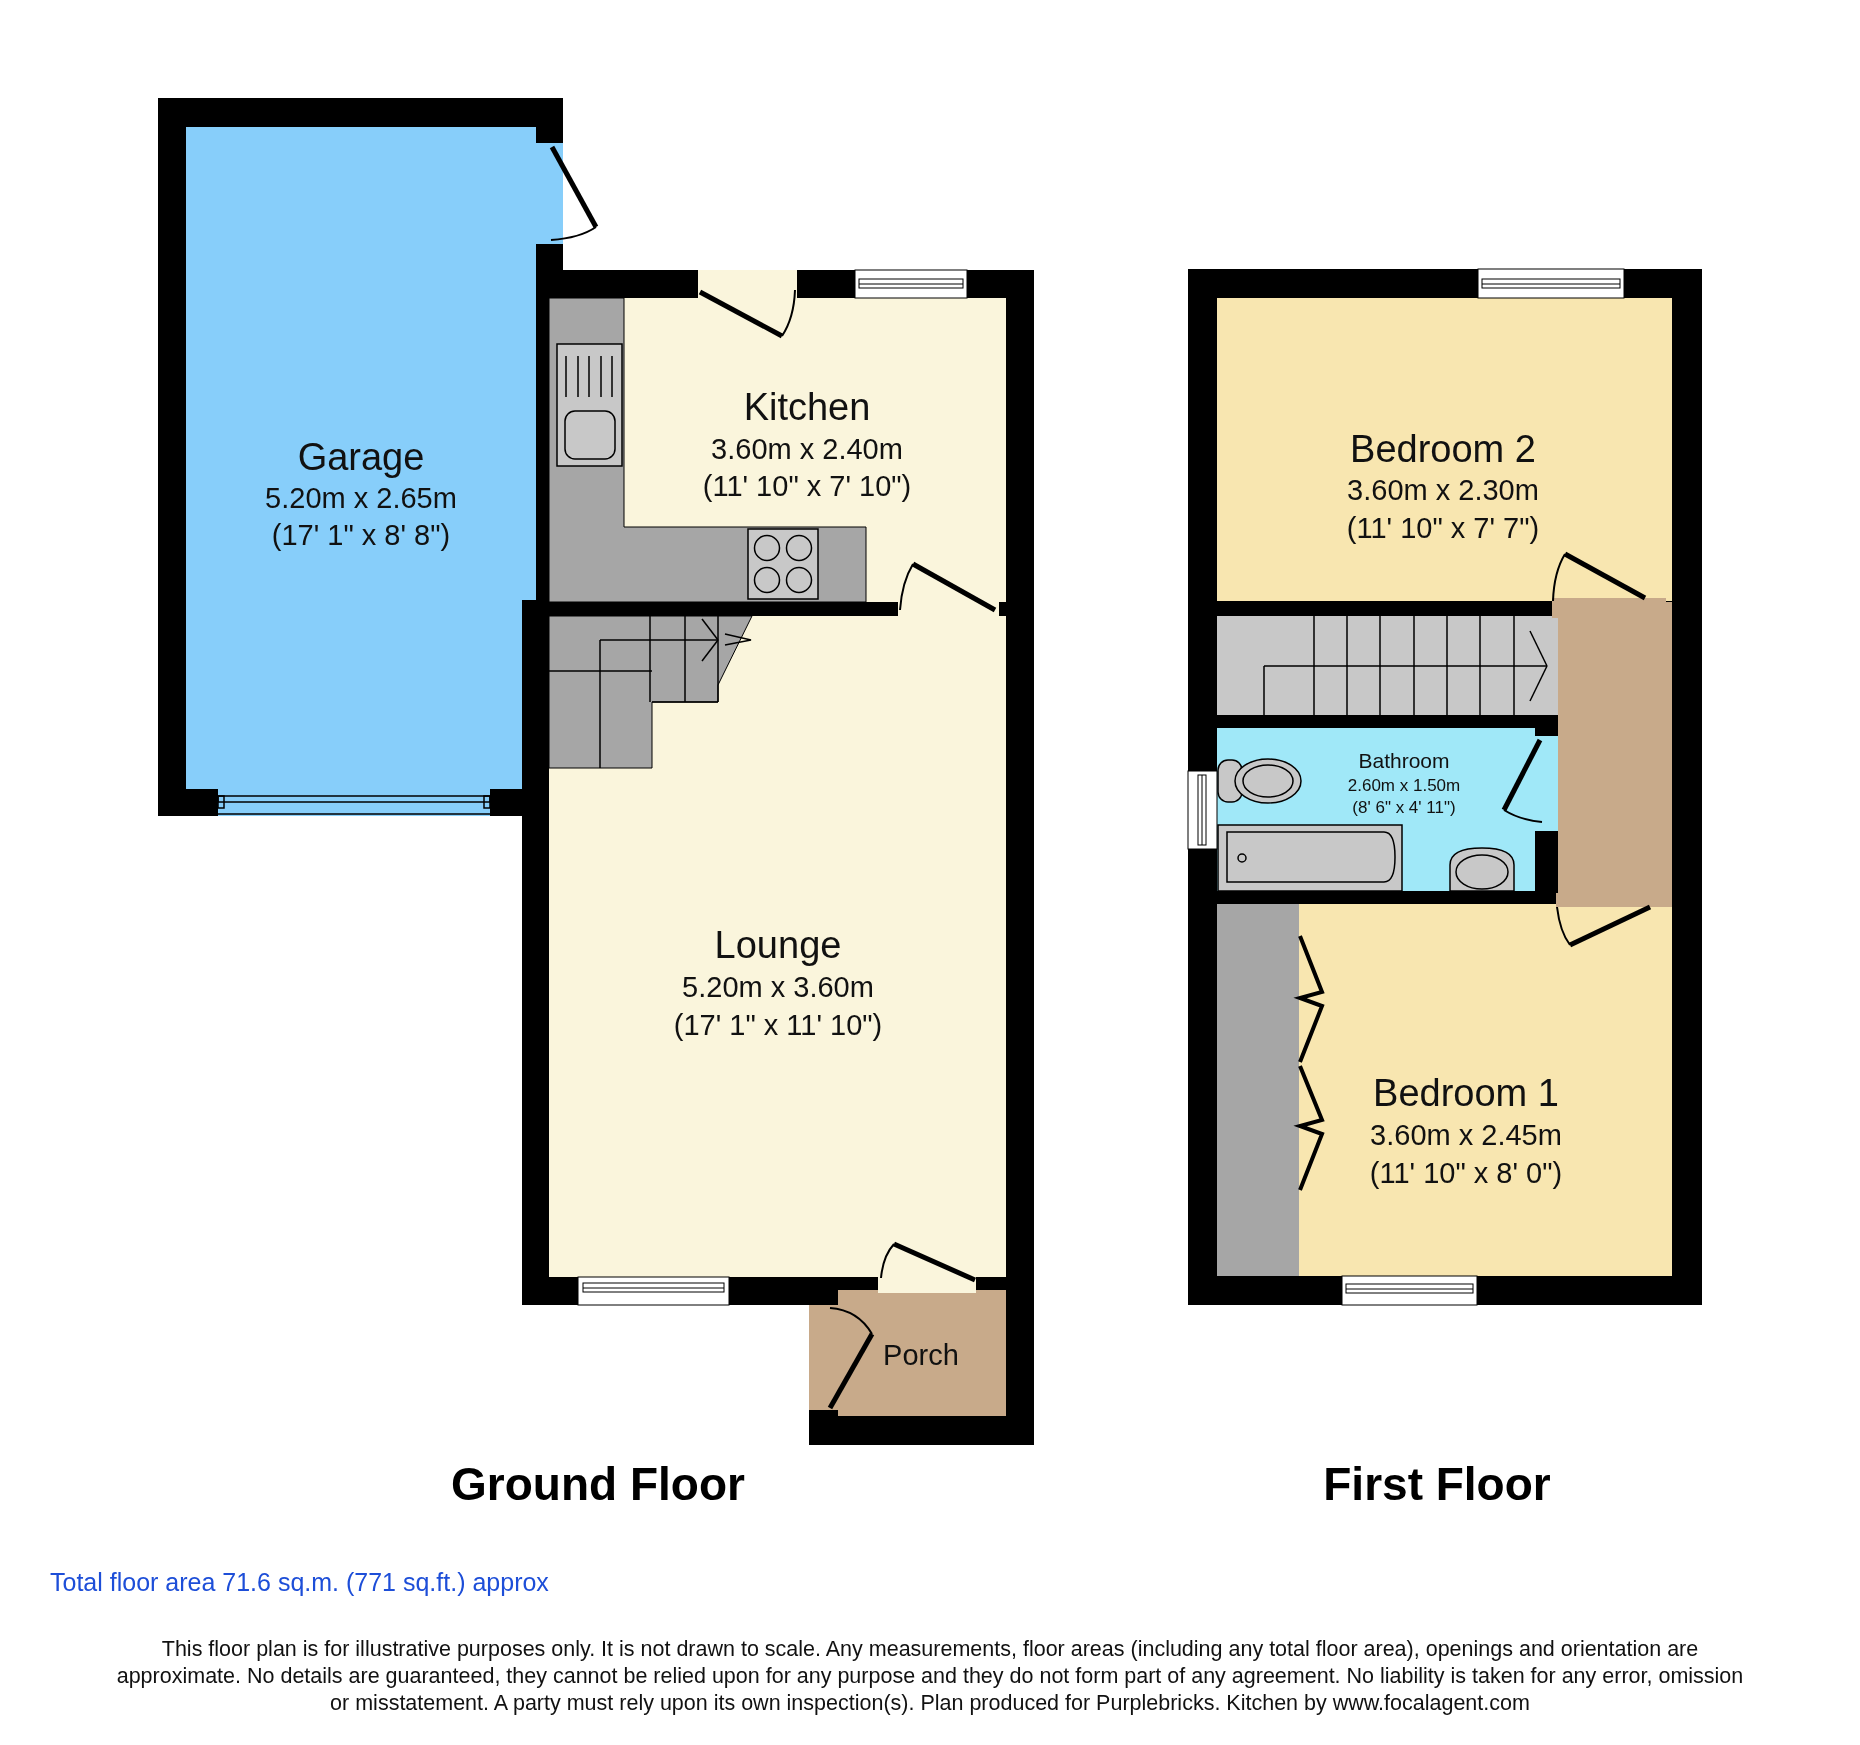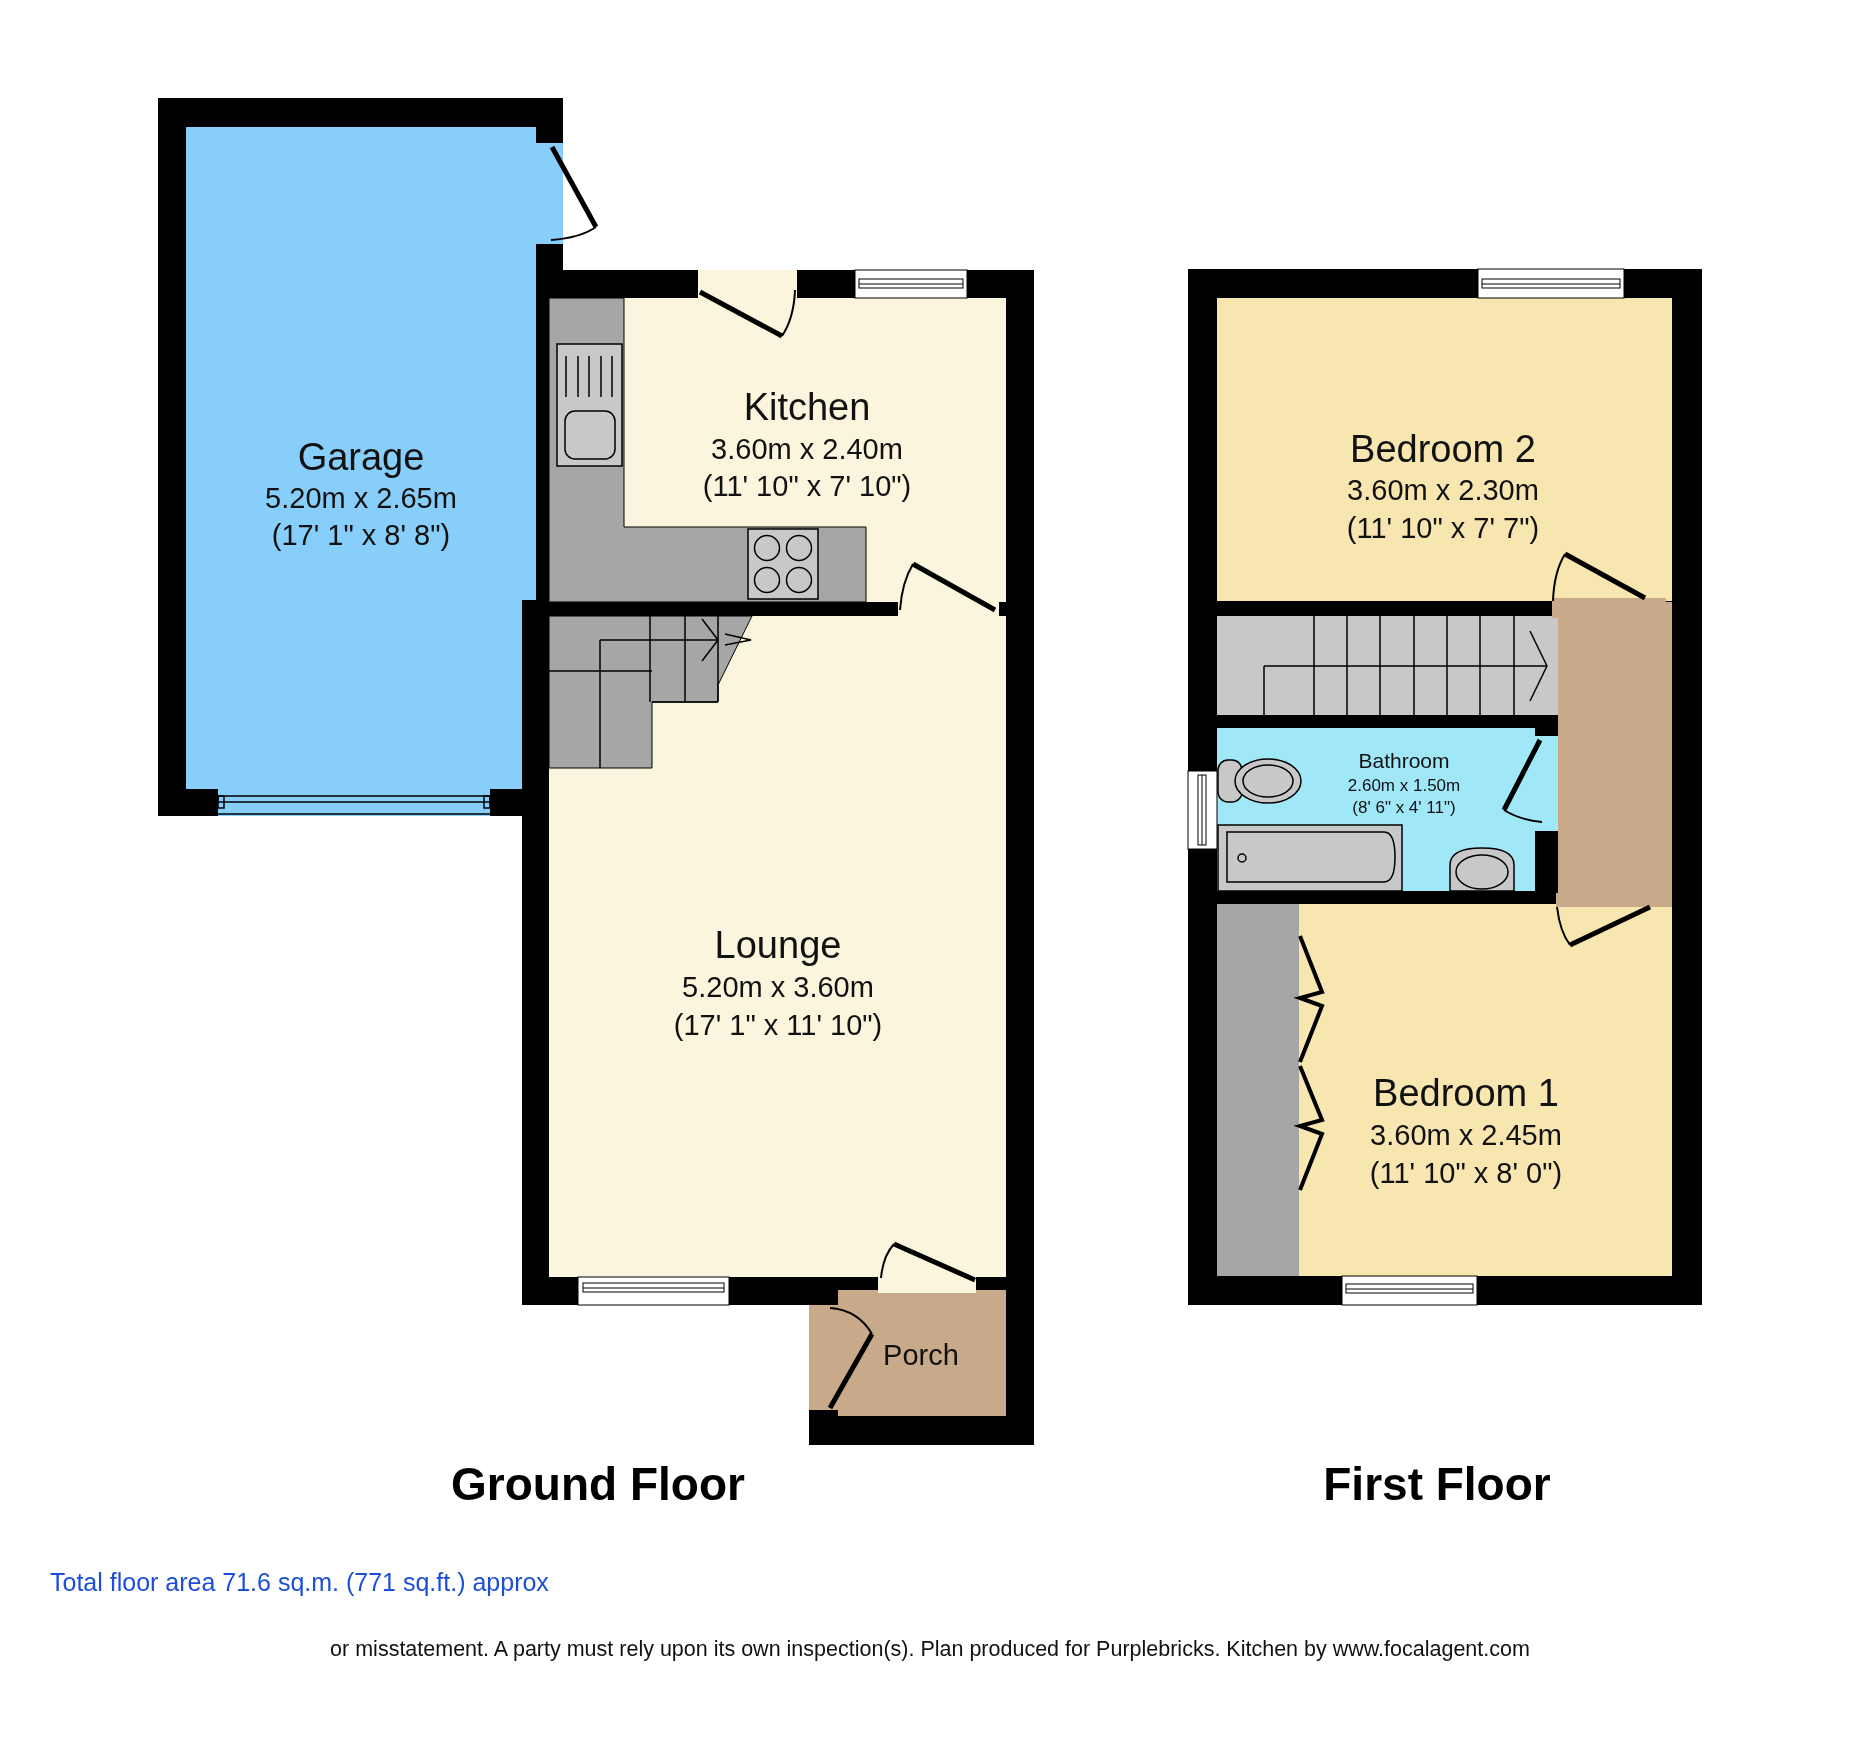--- a/index.html
+++ b/index.html
@@ -223,14 +223,16 @@
     <text class="room-name" x="1466" y="1106" font-size="38" text-anchor="middle">Bedroom 1</text>
     <text class="room-name" x="1466" y="1145" font-size="29" text-anchor="middle">3.60m x 2.45m</text>
     <text class="room-name" x="1466" y="1183" font-size="29" text-anchor="middle">(11' 10" x 8' 0")</text>
 
     <text class="floor-title" x="1437" y="1500" text-anchor="middle">First Floor</text>
   </g>
 </svg>
 
 <div class="footer-total">Total floor area 71.6 sq.m. (771 sq.ft.) approx</div>
 <div class="disclaimer">
+  <div>This floor plan is for illustrative purposes only. It is not drawn to scale. Any measurements, floor areas (including any total floor area), openings and orientation are</div>
+  <div>approximate. No details are guaranteed, they cannot be relied upon for any purpose and they do not form part of any agreement. No liability is taken for any error, omission</div>
   <div>or misstatement. A party must rely upon its own inspection(s). Plan produced for Purplebricks. Kitchen by www.focalagent.com</div>
 </div>
 
 </body></html>

